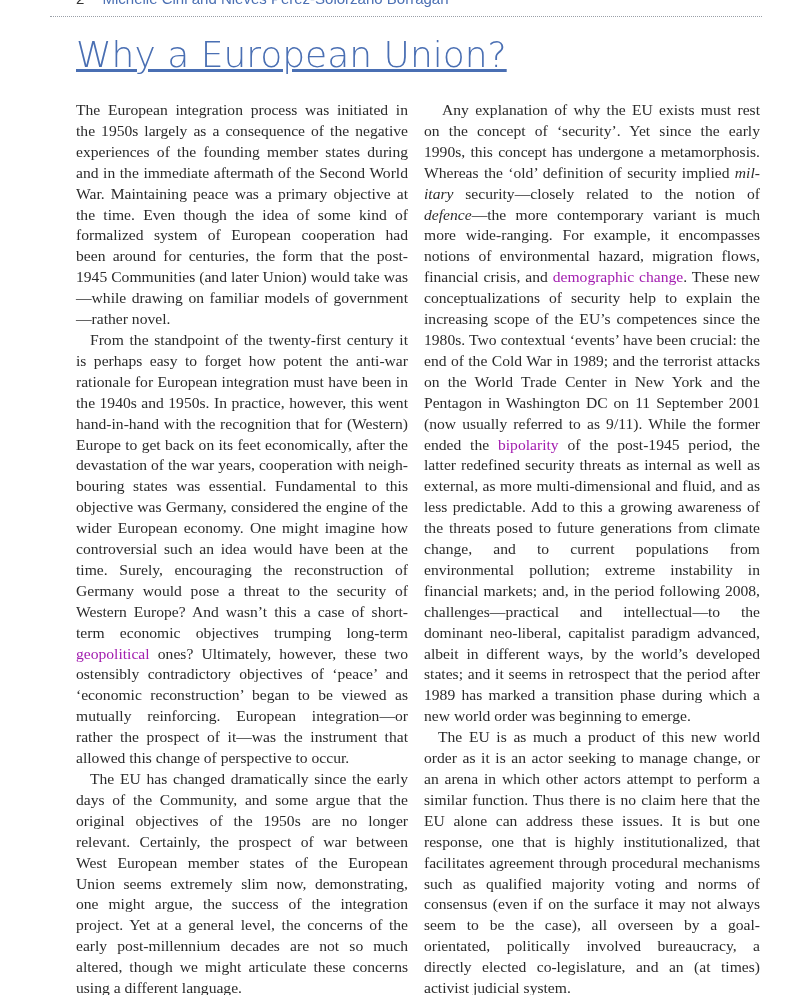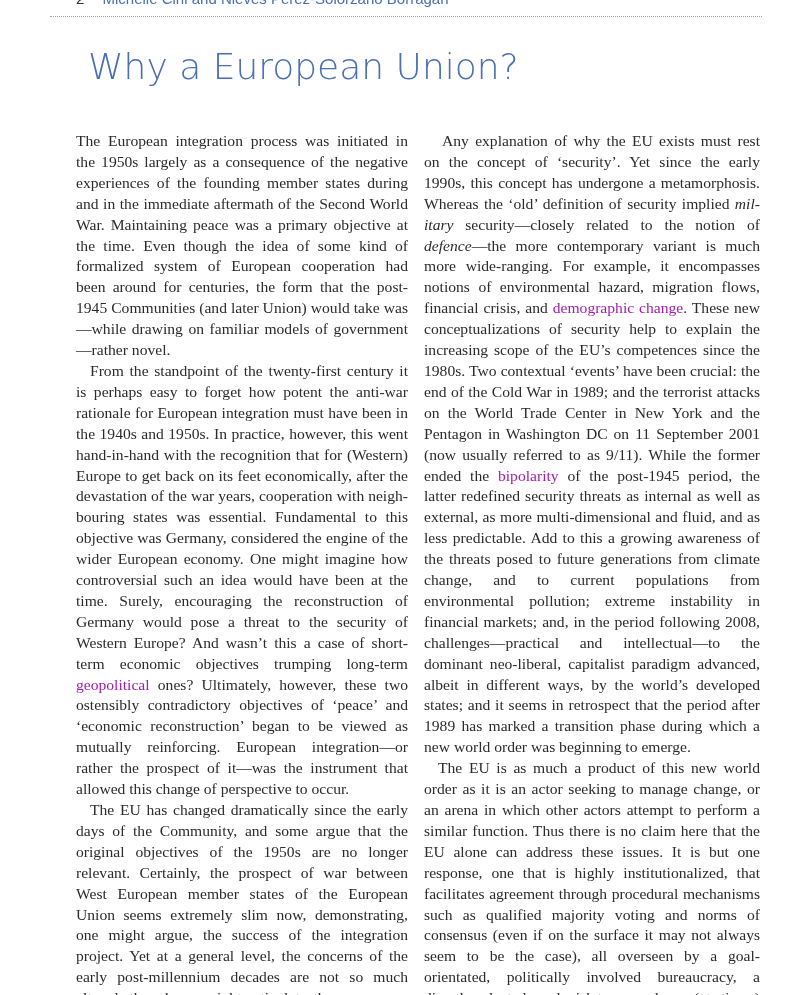--- a/index.html
+++ b/index.html
@@ -1,25 +1,25 @@
 <!DOCTYPE html>
 <html><head>
 <meta charset="utf-8">
 <style>
   html, body { margin: 0; padding: 0; background: #ffffff; }
   body { width: 800px; height: 995px; overflow: hidden; position: relative; font-family: "Liberation Serif", serif; color: #2b2b2b; }
   .running-head { position: absolute; left: 76px; top: -10px; height: 18px; font-family: "Liberation Sans", sans-serif; font-size: 15px; color: #4a6fb3; white-space: nowrap; }
   .running-head .folio { color: #333; margin-right: 14px; }
   .rule { position: absolute; left: 50px; top: 16px; width: 712px; border-top: 1px dotted #9aa0a8; height: 0; }
-  .title { position: absolute; left: 76px; top: 33px; font-family: "DejaVu Sans", sans-serif; font-weight: 300; font-size: 36px; color: #4a6fb3; letter-spacing: 0px; margin: 12px; line-height: 44px; }
+  .title { position: absolute; left: 76px; top: 33px; font-family: "DejaVu Sans", sans-serif; font-weight: 300; font-size: 36px; color: #4a6fb3; letter-spacing: 0px; margin: 0; line-height: 44px; text-decoration: underline; }
   .col { position: absolute; top: 100px; width: 332px; font-size: 15.6px; line-height: 20.9px; text-align: justify; hyphens: manual; }
   .col-left { left: 76px; }
   .col-right { left: 424px; width: 336px; }
   .col p { margin: 0; text-indent: 14px; }
-  .col p.first { text-indent: 0; margin-top: 31px; }
+  .col p.first { text-indent: 0; }
   .col-right p.first { text-indent: 18px; }
   .link { color: #a21caf; cursor: pointer; }
   em { font-style: italic; }
 </style>
 </head>
 <body>
 
 <div class="running-head">
   <span class="folio">2</span>
   <span>Michelle Cini and Nieves Pérez-Solórzano Borragán</span>

